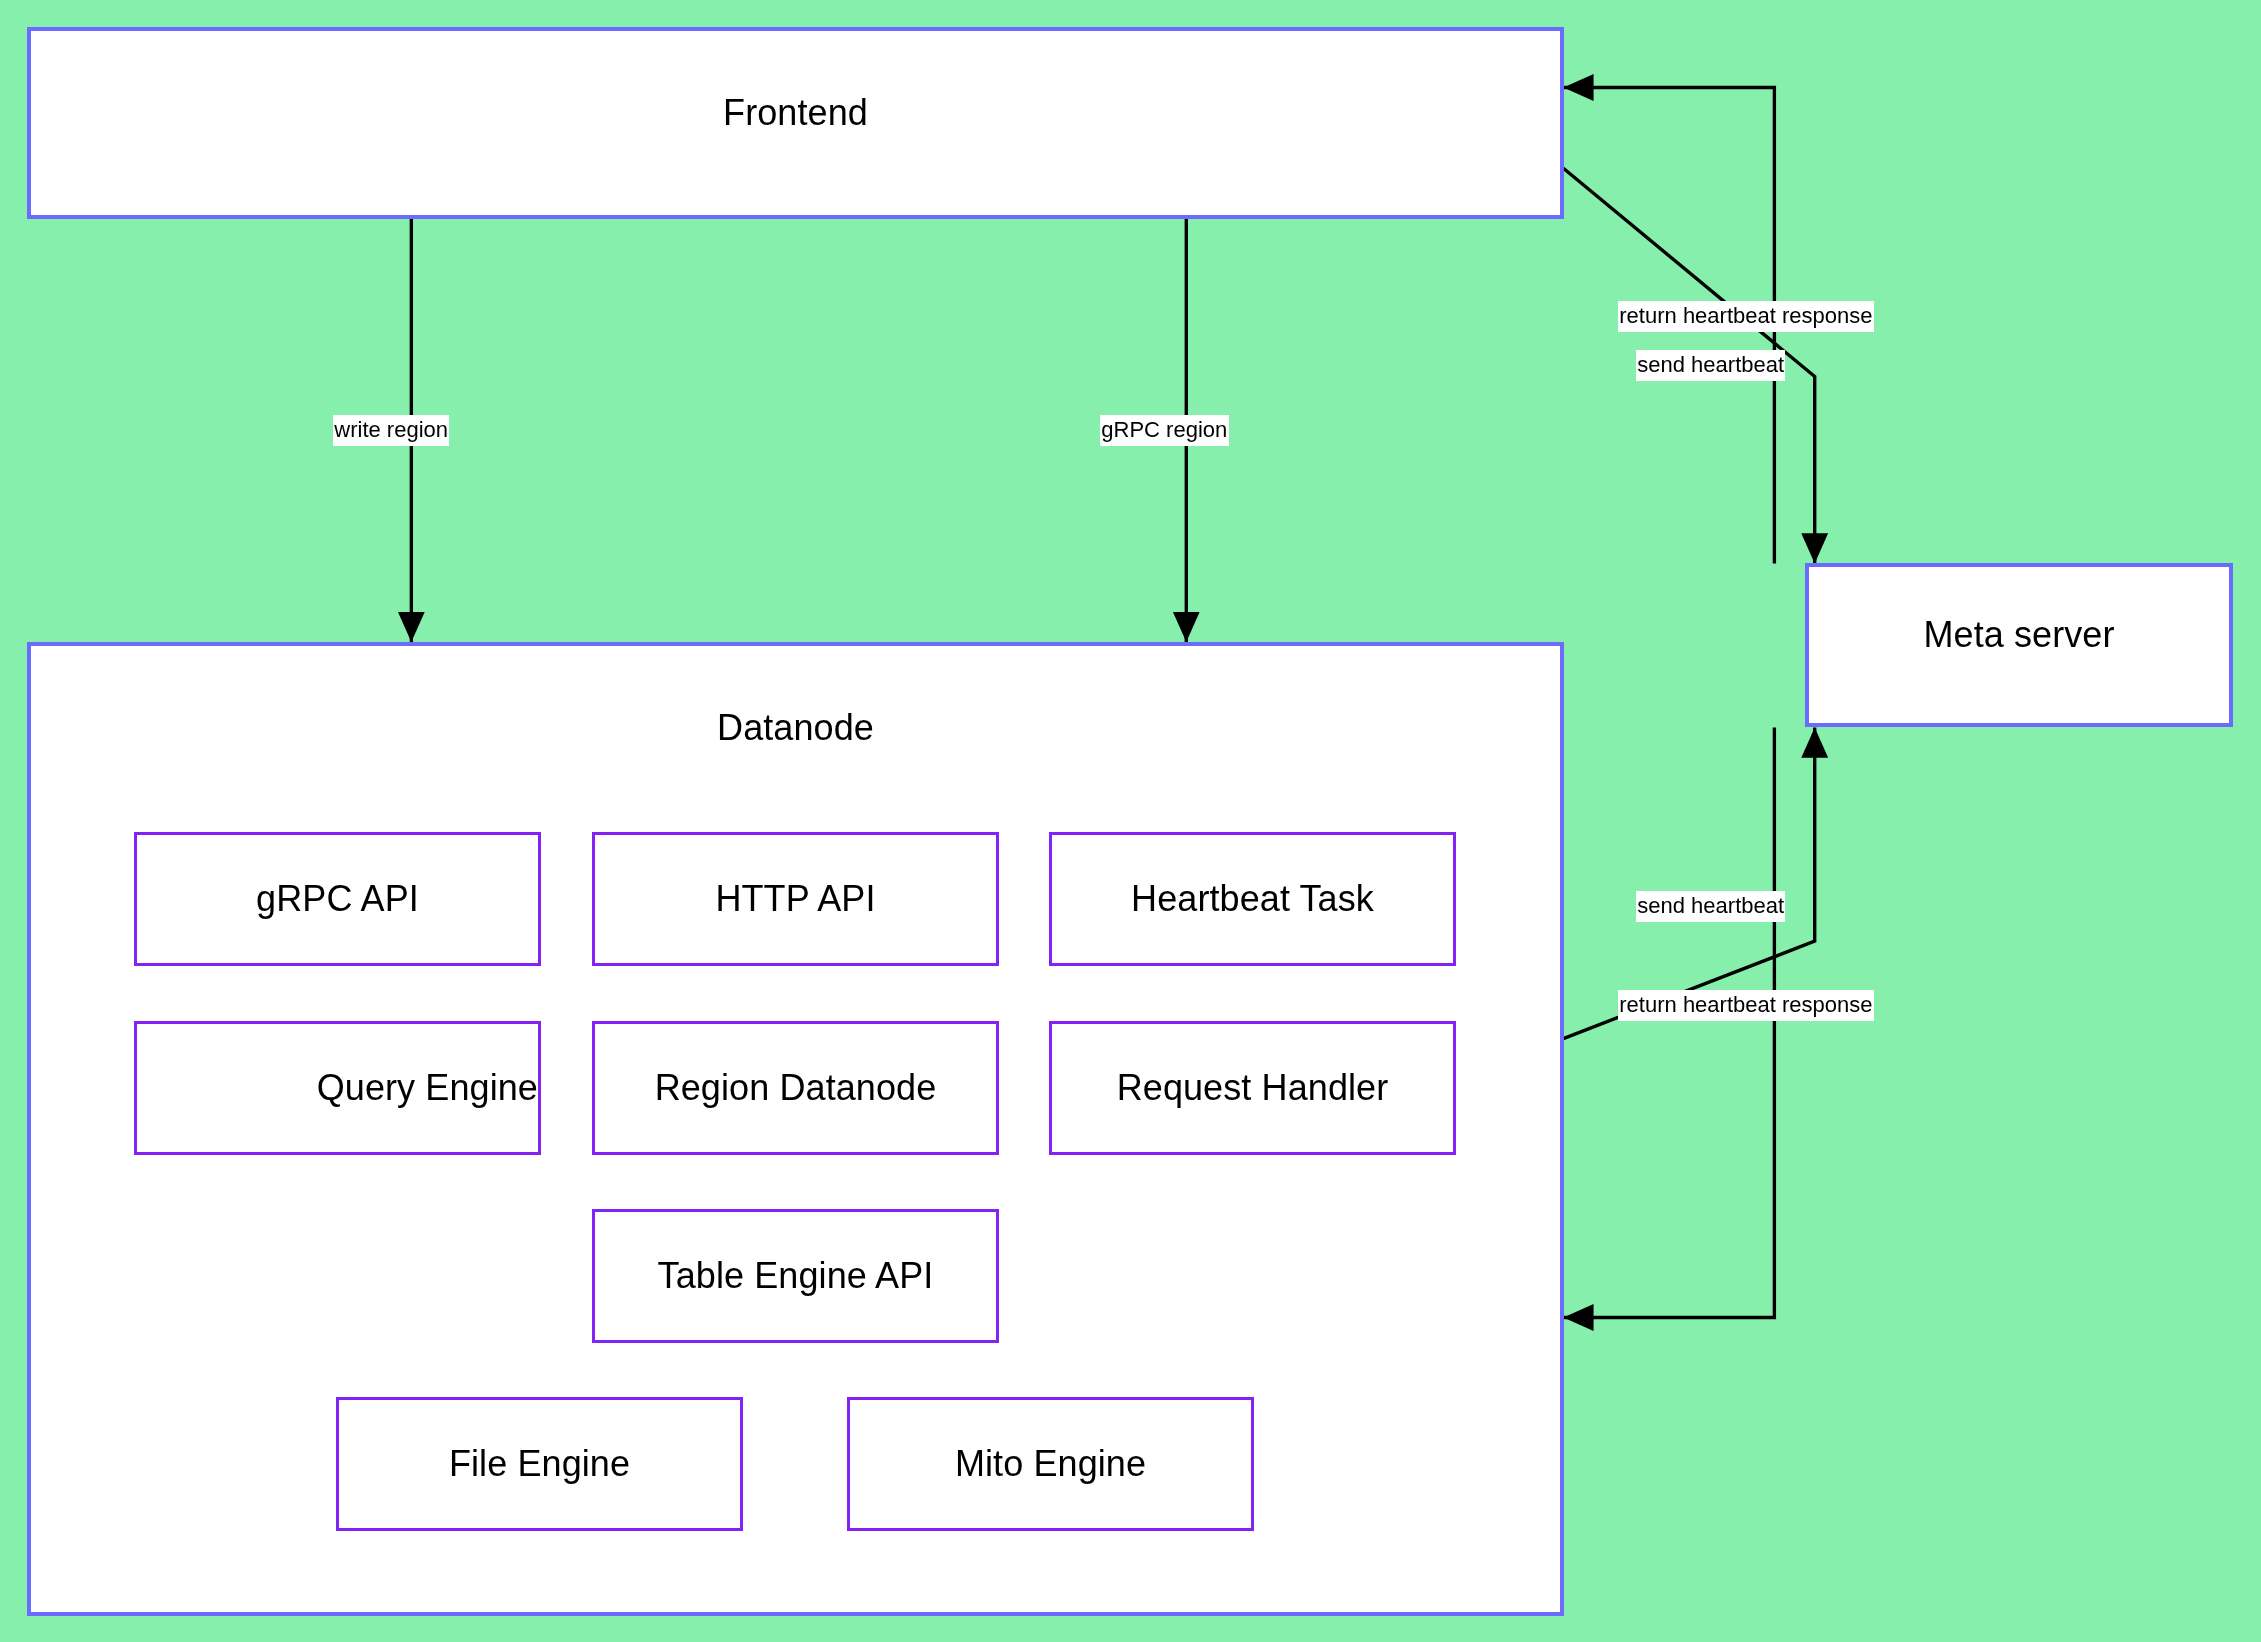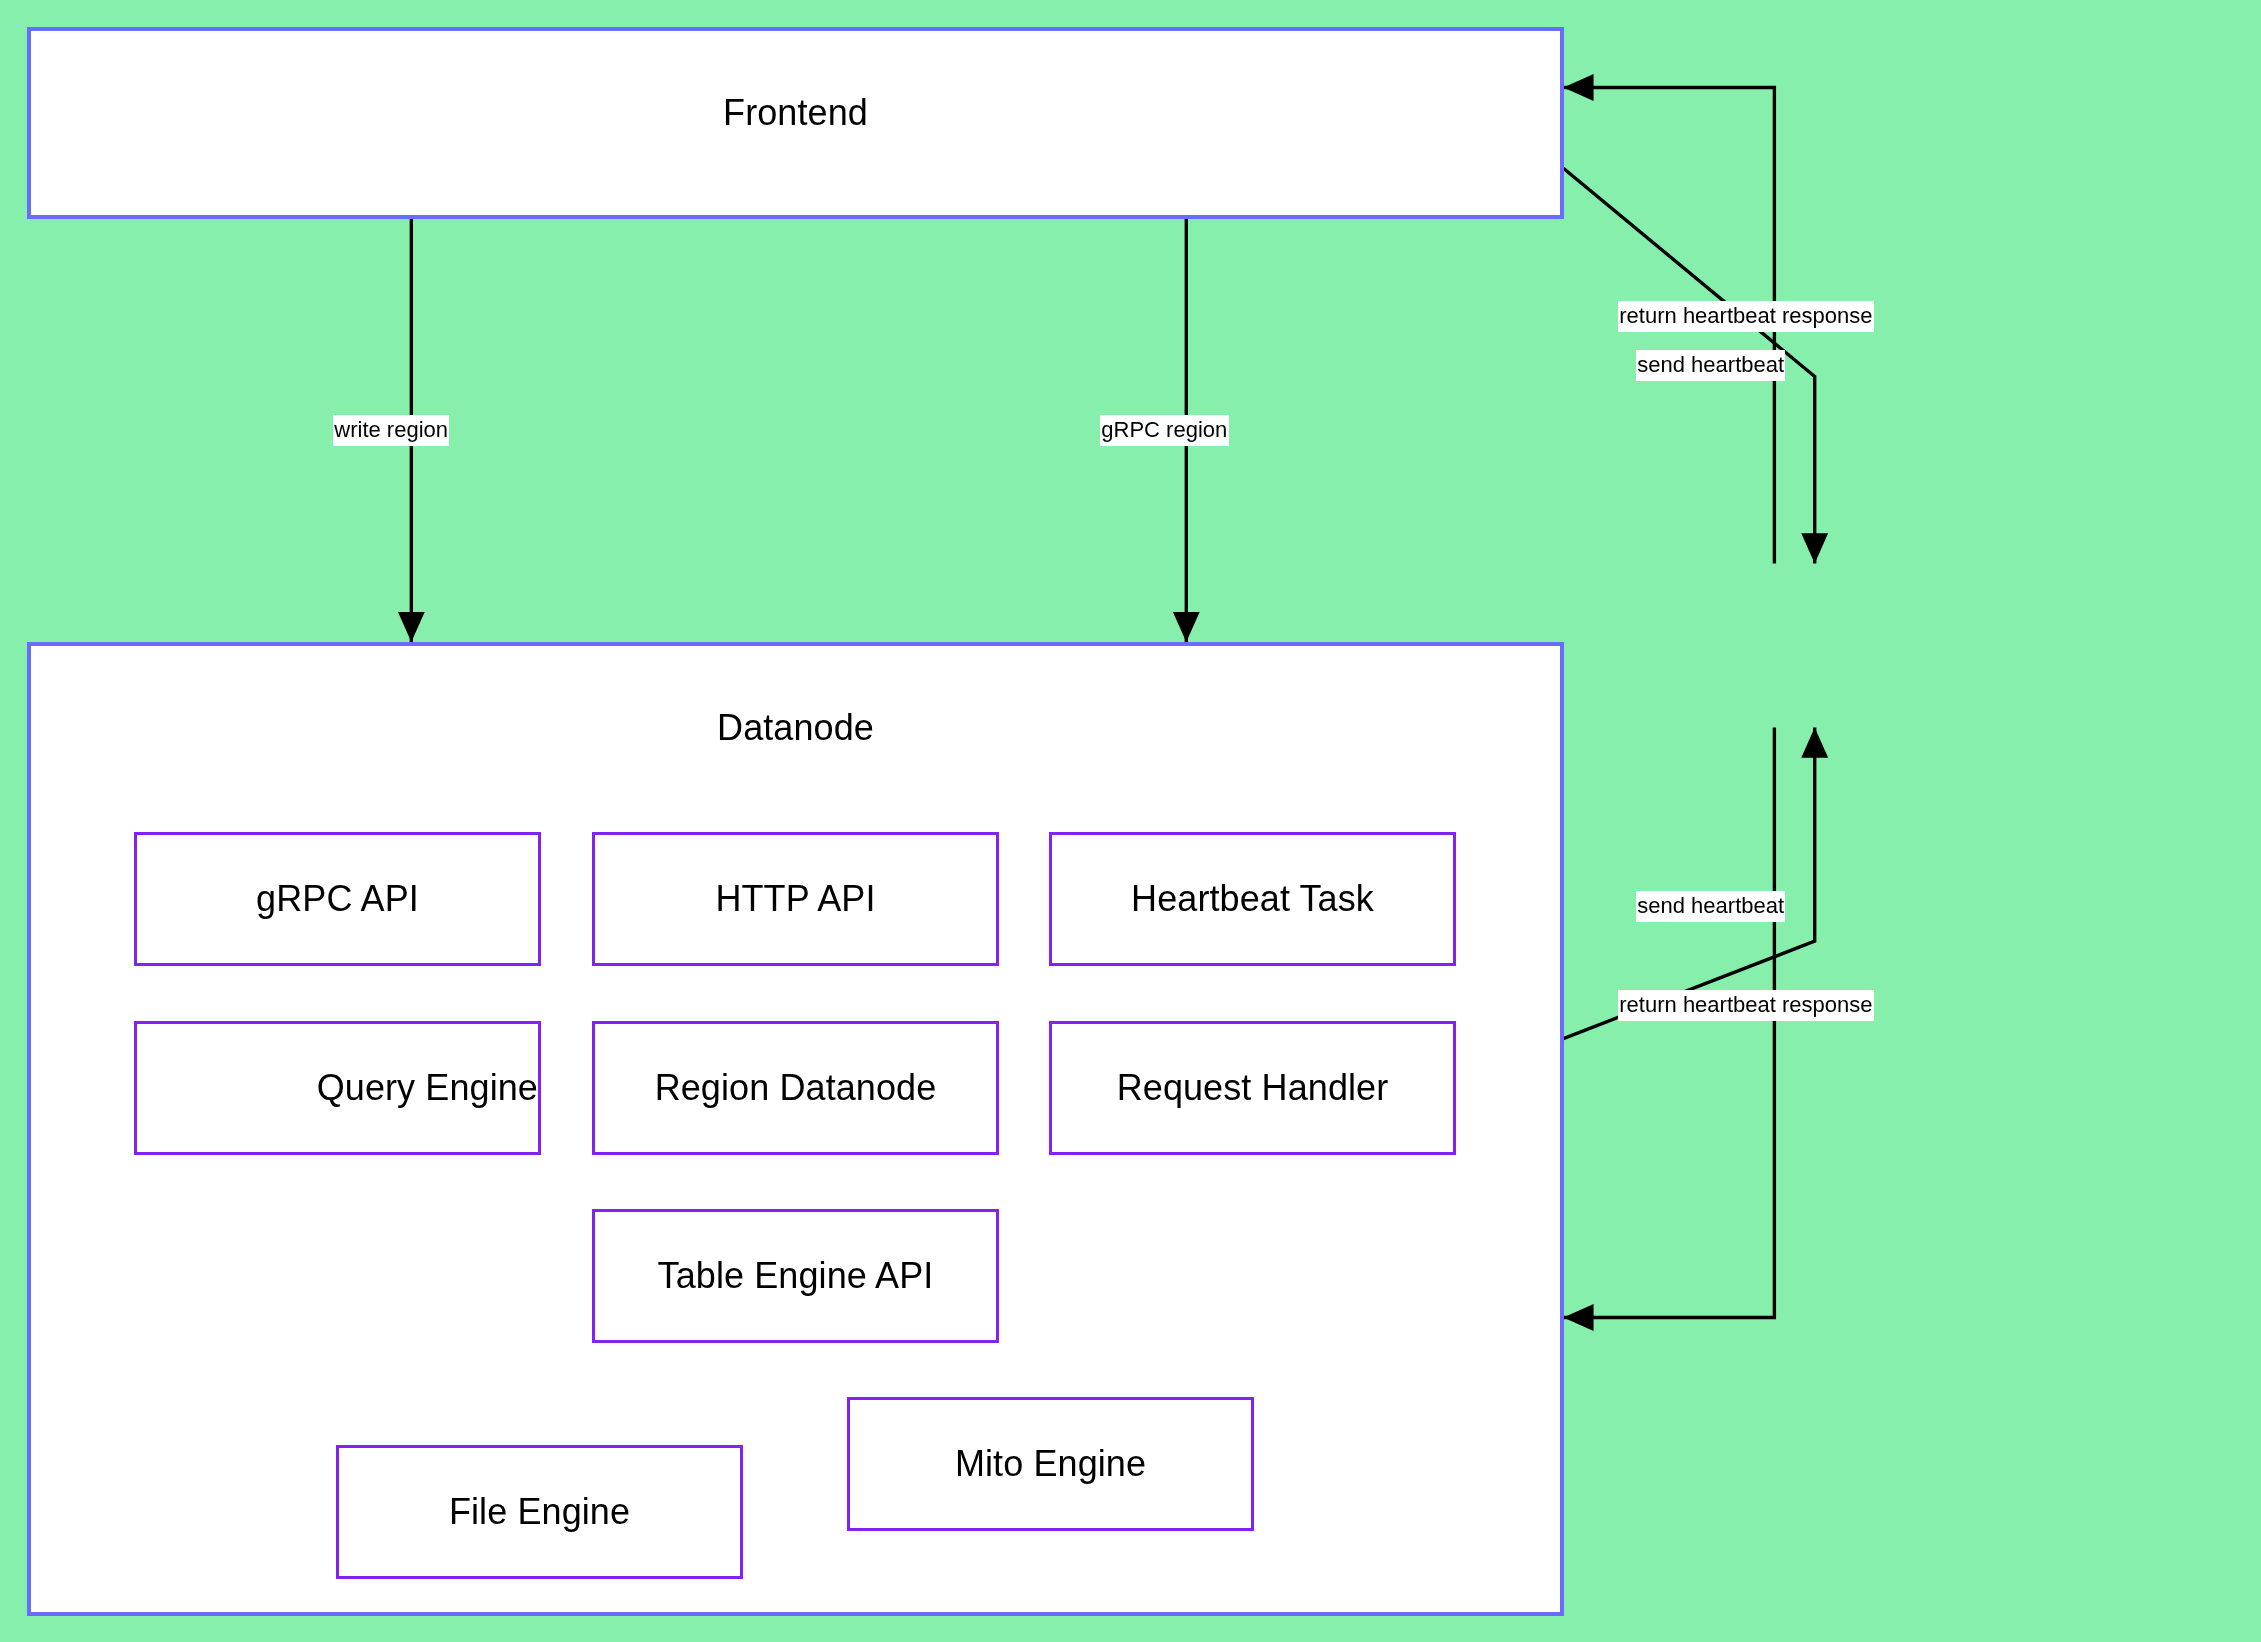--- a/index.html
+++ b/index.html
@@ -80,20 +80,23 @@
       <path d="M2640,838 L2640,130 L2326,130"></path>
       <path d="M2326,1545 L2700,1400 L2700,1082"></path>
       <path d="M2640,1082 L2640,1960 L2326,1960"></path>
     </g>
   </svg>
 
   <div class="node outer" style="left:27px; top:27px; width:1537px; height:192px;">
     <span class="node-label">Frontend</span>
   </div>
 
+  <div class="node outer" style="left:1805px; top:563px; width:428px; height:164px;">
+    <span class="node-label" style="padding-top:48px;">Meta server</span>
+  </div>
 
   <div class="node outer" style="left:27px; top:642px; width:1537px; height:974px;">
     <span class="node-label">Datanode</span>
   </div>
 
   <div class="node inner" style="left:134px; top:832px; width:407px; height:134px;">
     <span class="node-label">gRPC API</span>
   </div>
 
   <div class="node inner" style="left:592px; top:832px; width:407px; height:134px;">
@@ -113,21 +116,21 @@
   </div>
 
   <div class="node inner" style="left:1049px; top:1021px; width:407px; height:134px;">
     <span class="node-label">Request Handler</span>
   </div>
 
   <div class="node inner" style="left:592px; top:1209px; width:407px; height:134px;">
     <span class="node-label">Table Engine API</span>
   </div>
 
-  <div class="node inner" style="left:336px; top:1397px; width:407px; height:134px;margin-top:48px;">
+  <div class="node inner" style="left:336px; top:1397px; width:407px; height:134px;">
     <span class="node-label">File Engine</span>
   </div>
 
   <div class="node inner" style="left:847px; top:1397px; width:407px; height:134px;">
     <span class="node-label">Mito Engine</span>
   </div>
 
   <div class="edge-label" style="left:333px; top:415px;">write region</div>
 
   <div class="edge-label" style="left:1100px; top:415px;">gRPC region</div>

